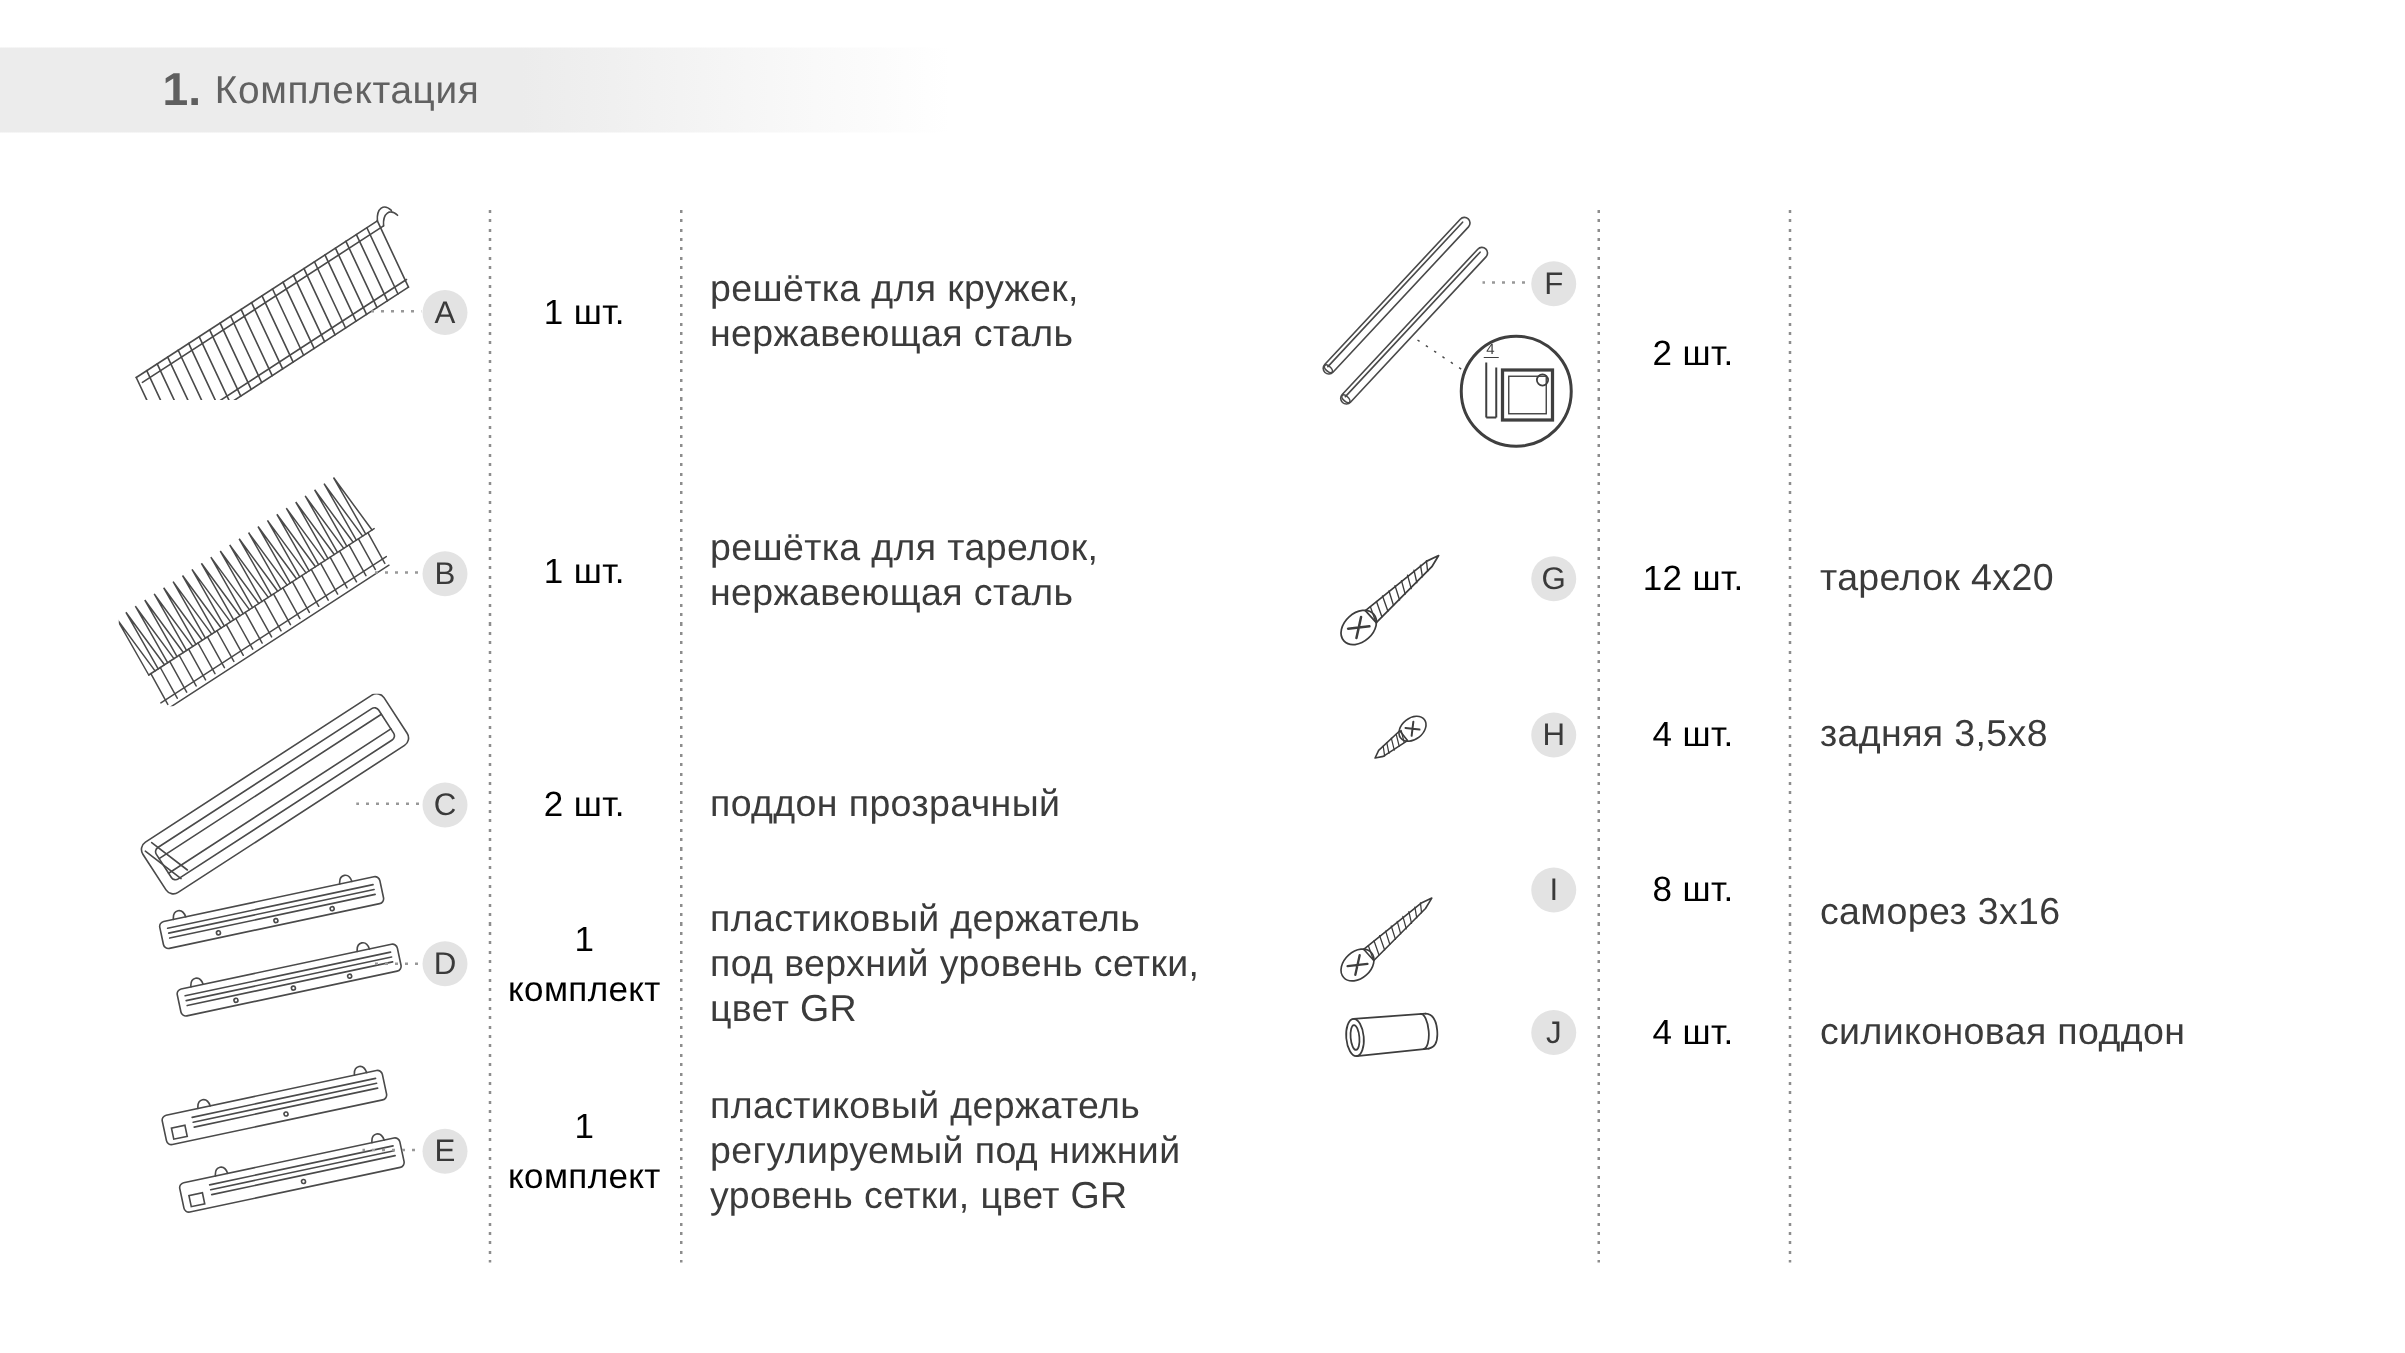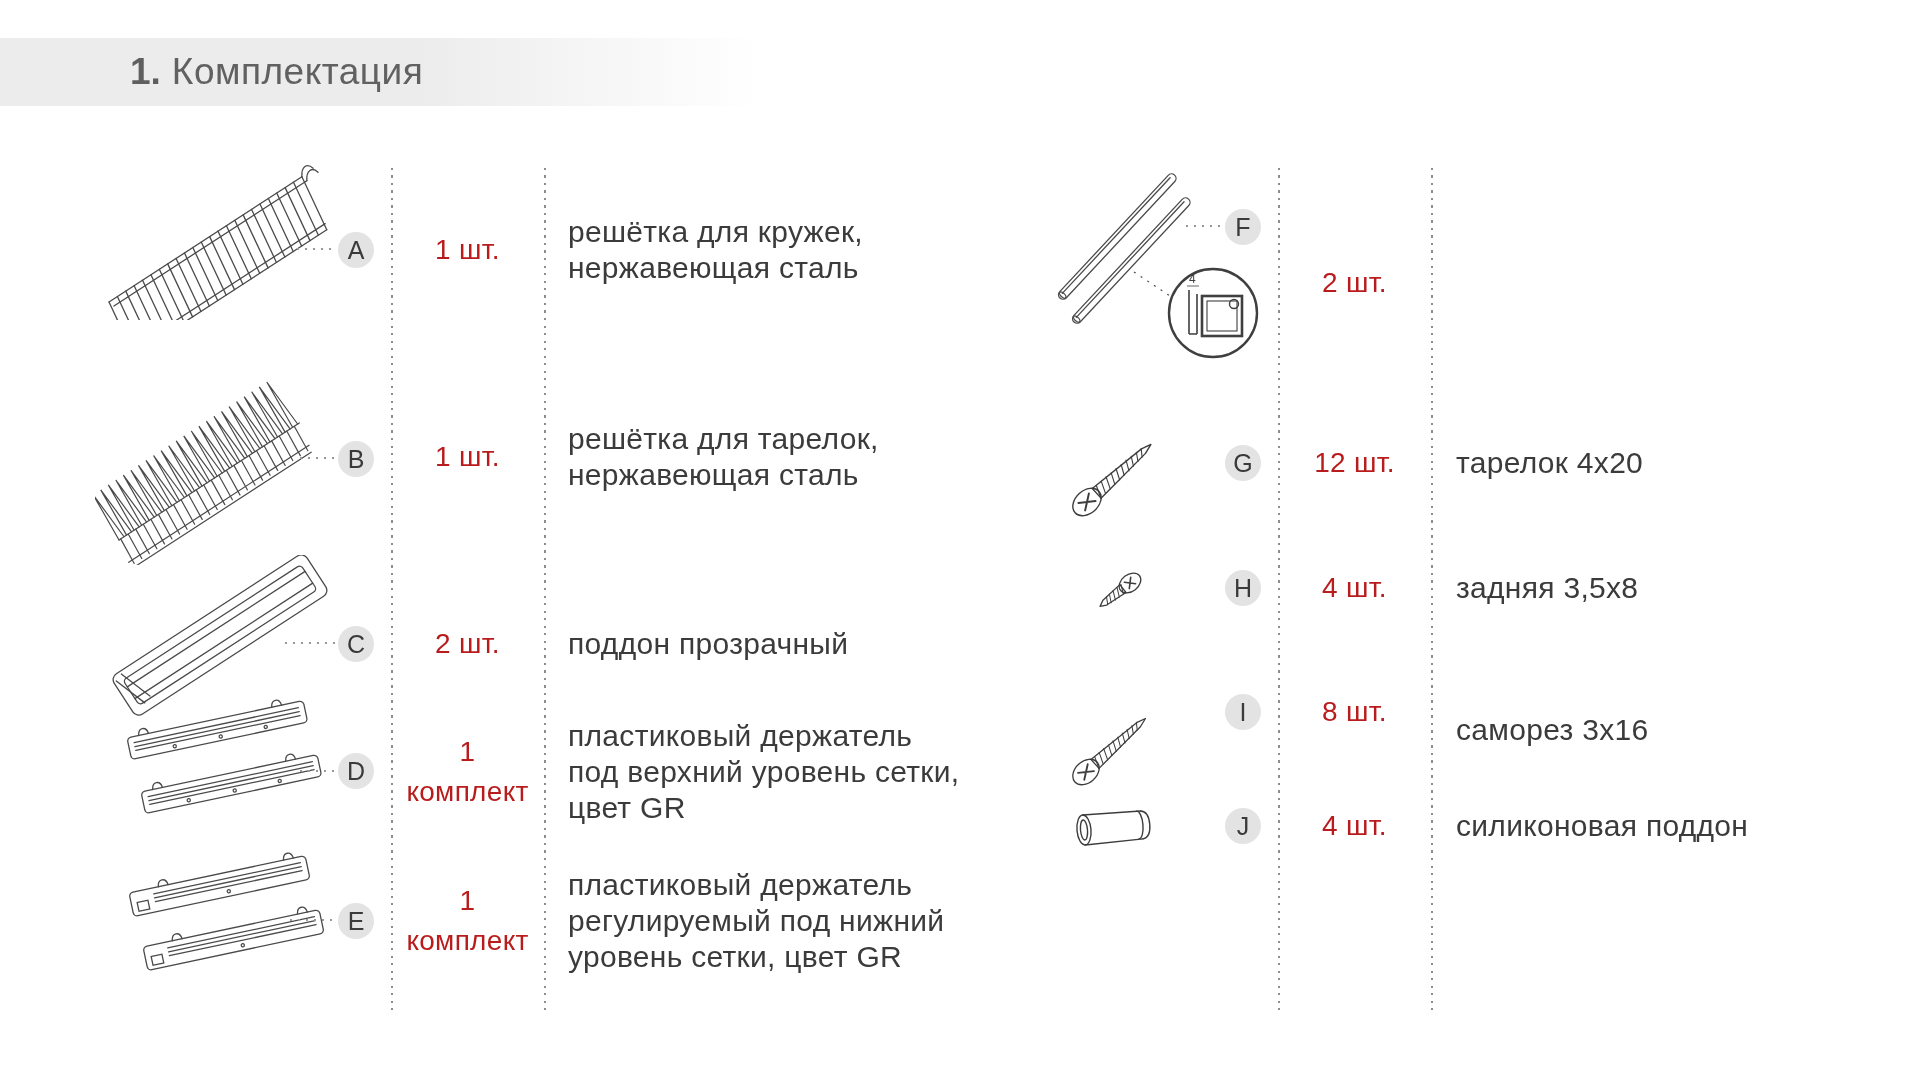--- a/index.html
+++ b/index.html
@@ -2,29 +2,29 @@
 <html><head>
 <meta charset="utf-8">
 <style>
   html,body{margin:0;padding:0;background:#fff;}
   .page{position:relative;width:1924px;height:1082px;background:#ffffff;overflow:hidden;
         font-family:"Liberation Sans",sans-serif;color:#3b3b3b;}
   .banner{position:absolute;left:0;top:38px;width:760px;height:68px;box-sizing:border-box;
           background:linear-gradient(to right,#ececec 55%,rgba(236,236,236,0) 100%);
           display:flex;align-items:center;padding-left:130px;}
   .banner .num{font-size:37px;font-weight:700;color:#5f5f5f;margin-right:11px;}
-  .banner .title{font-size:37px;font-weight:500;color:#616161;letter-spacing:.5px;}
+  .banner .title{font-size:31px;font-weight:500;color:#616161;letter-spacing:.5px;}
   .vline{position:absolute;top:168px;height:842px;width:2px;
          background-image:repeating-linear-gradient(to bottom,#8d8d8d 0 2.4px,transparent 2.4px 7.5px);}
   .leader{position:absolute;height:2px;
           background-image:repeating-linear-gradient(to right,#989898 0 2.4px,transparent 2.4px 8px);}
   .badge{position:absolute;width:36px;height:36px;border-radius:50%;background:#e3e3e3;
          color:#3a3a3a;font-size:25px;line-height:36px;text-align:center;}
   .qty{position:absolute;width:153px;text-align:center;font-size:28px;line-height:40px;
-       color:#b91c1c;white-space:pre-line;letter-spacing:.3px;}
+       color:#000000;white-space:pre-line;letter-spacing:.3px;}
   .qL{left:391px;} .qR{left:1278px;}
   .desc{position:absolute;font-size:30px;line-height:36px;color:#3b3b3b;
         white-space:pre-line;letter-spacing:.3px;}
   .dL{left:568px;width:440px;} .dR{left:1456px;width:450px;}
   .illus{position:absolute;}
 </style>
 </head>
 <body>
 
 <div class="page">

